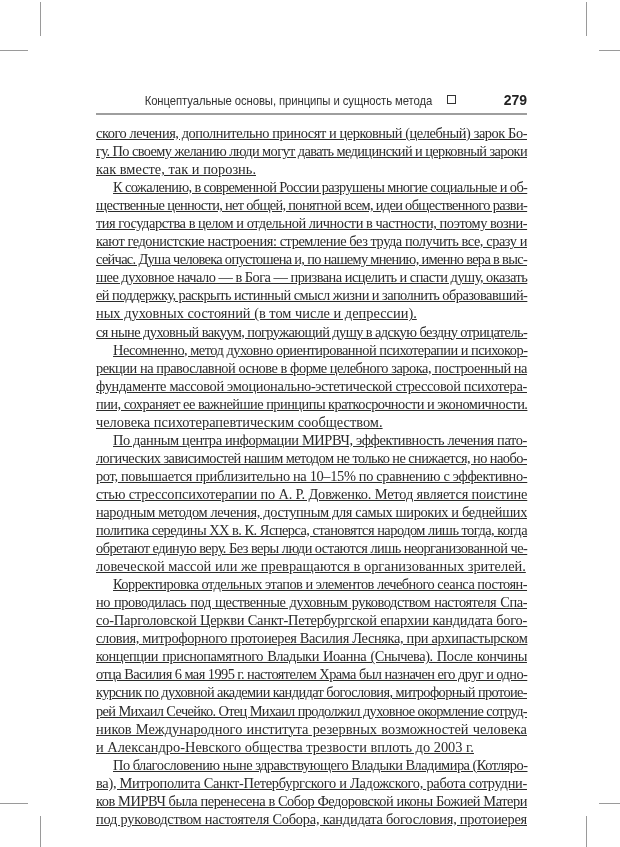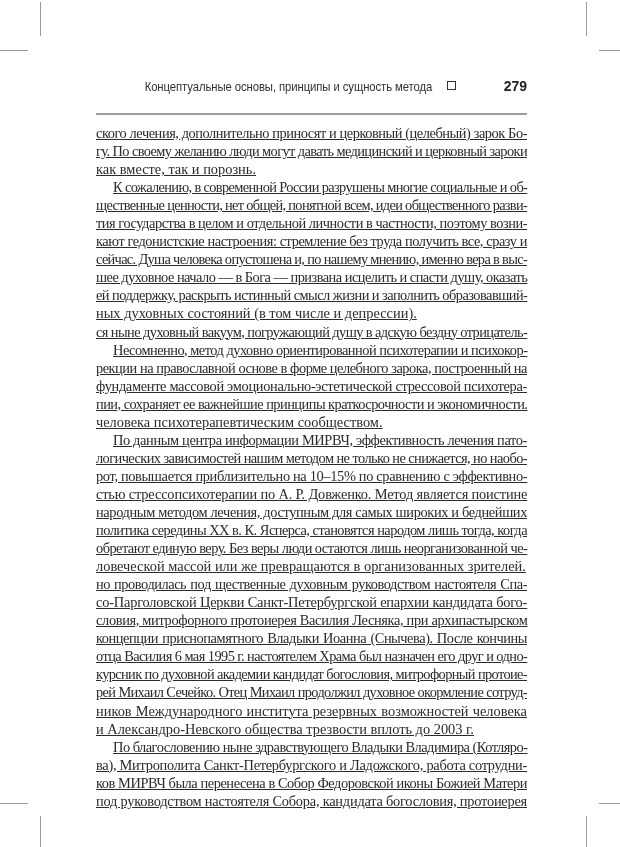--- a/index.html
+++ b/index.html
@@ -1,21 +1,21 @@
 <!DOCTYPE html>
 <html><head>
 <meta charset="utf-8">
 <style>
   html, body { margin: 0; padding: 0; background: #ffffff; }
   body { width: 620px; height: 847px; position: relative; overflow: hidden;
          font-family: "Liberation Serif", "DejaVu Serif", serif; color: #2b2b2b; }
   .crop { position: absolute; background: #9a9a9a; }
   .crop.v { width: 1px; }
   .crop.h { height: 1px; }
-  .header { position: absolute; left: 96px; top: 78px; width: 431px; height: 20px;
+  .header { position: absolute; left: 96px; top: 92px; width: 431px; height: 20px;
             display: flex; justify-content: flex-end; align-items: baseline;
             font-family: "Liberation Sans", "DejaVu Sans", sans-serif; }
   .header .title { font-size: 12.2px; color: #333; letter-spacing: -0.1px; transform: scaleX(0.93); transform-origin: right; }
   .header .box { display: inline-block; width: 7px; height: 7px; border: 1px solid #333;
                  margin: 0 14px 0 14px; position: relative; top: -1px; }
   .header .pagenum { font-size: 14px; font-weight: bold; color: #222; margin-left: 34px; }
   .rule { position: absolute; left: 96px; top: 113px; width: 431px; height: 2px; background: #9e9e9e; }
   .body-text { position: absolute; left: 96px; top: 124px; width: 431px; }
   .body-text p { margin: 0; font-size: 14.4px; line-height: 18.05px; text-align: justify;
                  text-align-last: left; hyphens: manual; }
@@ -69,20 +69,21 @@
       <span class="line" style="padding-left: 17px; display: block; transform-origin: left center; letter-spacing: -0.370968px;">По данным центра информации МИРВЧ, эффективность лечения пато-</span>
       <span class="line" style="display: block; transform-origin: left center; letter-spacing: -0.577465px;">логических зависимостей нашим методом не только не снижается, но наобо-</span>
       <span class="line" style="display: block; transform-origin: left center; letter-spacing: -0.343284px;">рот, повышается приблизительно на 10–15% по сравнению с эффективно-</span>
       <span class="line" style="display: block; transform-origin: left center; letter-spacing: -0.164179px;">стью стрессопсихотерапии по А. Р. Довженко. Метод является поистине</span>
       <span class="line" style="display: block; transform-origin: left center; letter-spacing: -0.369231px;">народным методом лечения, доступным для самых широких и беднейших</span>
       <span class="line" style="display: block; transform-origin: left center; letter-spacing: -0.527778px;">политика середины XX в. К. Ясперса, становятся народом лишь тогда, когда</span>
       <span class="line" style="display: block; transform-origin: left center; letter-spacing: -0.542857px;">обретают единую веру. Без веры люди остаются лишь неорганизованной че-</span>
       <span class="line last" style="display: block;">ловеческой массой или же превращаются в организованных зрителей.</span>
     </p>
     <p>
+      <span class="line" style="padding-left: 17px; display: block; transform-origin: left center; letter-spacing: -0.514706px;">Корректировка отдельных этапов и элементов лечебного сеанса постоян-</span>
       <span class="line" style="display: block; transform-origin: left center; letter-spacing: -0.455882px;">но проводилась под щественные духовным руководством настоятеля Спа-</span>
       <span class="line" style="display: block; transform-origin: left center; letter-spacing: -0.19697px;">со-Парголовской Церкви Санкт-Петербургской епархии кандидата бого-</span>
       <span class="line" style="display: block; transform-origin: left center; letter-spacing: -0.343284px;">словия, митрофорного протоиерея Василия Лесняка, при архипастырском</span>
       <span class="line" style="display: block; transform-origin: left center; letter-spacing: -0.454545px;">концепции приснопамятного Владыки Иоанна (Снычева). После кончины</span>
       <span class="line" style="display: block; transform-origin: left center; letter-spacing: -0.567568px;">отца Василия 6 мая 1995 г. настоятелем Храма был назначен его друг и одно-</span>
       <span class="line" style="display: block; transform-origin: left center; letter-spacing: -0.628571px;">курсник по духовной академии кандидат богословия, митрофорный протоие-</span>
       <span class="line" style="display: block; transform-origin: left center; letter-spacing: -0.637681px;">рей Михаил Сечейко. Отец Михаил продолжил духовное окормление сотруд-</span>
       <span class="line" style="display: block; white-space: normal;">ников Международного института резервных возможностей человека</span>
       <span class="line last" style="display: block;">и Александро-Невского общества трезвости вплоть до 2003 г.</span>
     </p>

